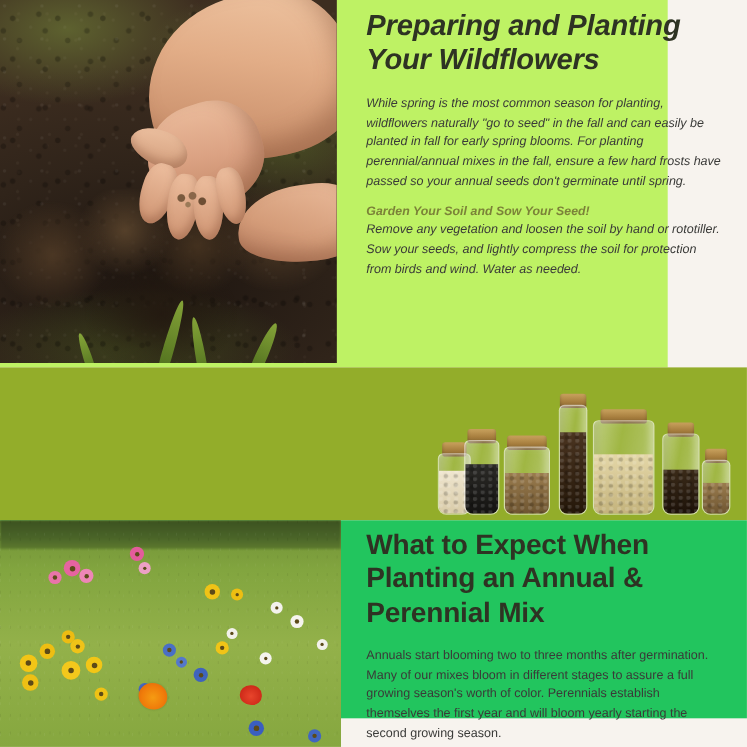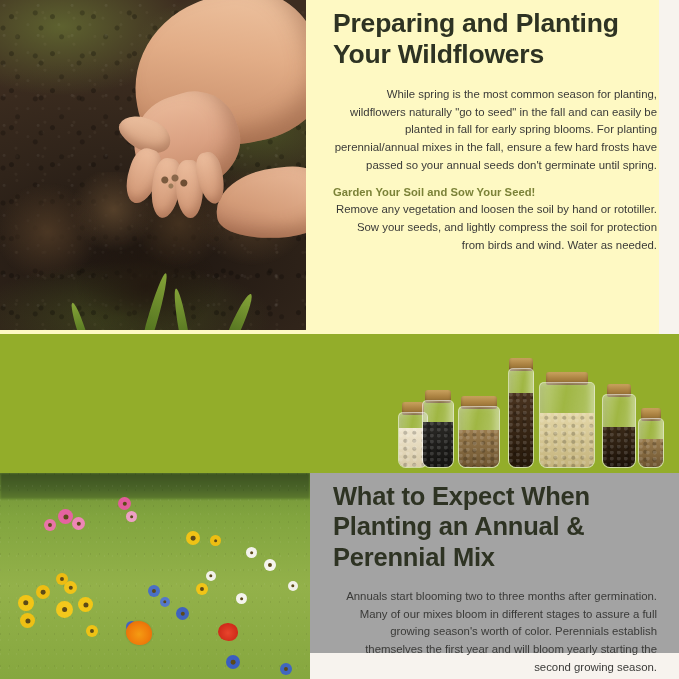--- a/index.html
+++ b/index.html
@@ -6,21 +6,21 @@
   body{
     width:679px;height:679px;
     background:#f7f3ee;
     font-family:"Liberation Sans","DejaVu Sans",sans-serif;
     overflow:hidden;
     position:relative;
   }
   .page{position:relative;width:679px;height:679px;background:#f7f3ee;}
 
   
-  .sec1{position:absolute;left:0;top:0;width:659px;height:334px;background:#fef9c3;}
+  .sec1{position:absolute;left:0;top:0;width:607px;height:334px;background:#bef264;font-style:italic;}
 
   .soil-photo{
     position:absolute;left:0;top:0;width:306px;height:330px;overflow:hidden;
     background:#3a2a1c;
   }
   .soil-bg{
     position:absolute;inset:0;
     background:
       radial-gradient(ellipse 60% 30% at 20% 8%, rgba(120,140,60,.55), rgba(0,0,0,0) 70%),
       radial-gradient(ellipse 40% 22% at 72% 14%, rgba(100,120,50,.40), rgba(0,0,0,0) 70%),
@@ -113,21 +113,21 @@
   .h-main{
     font-size:26.5px;line-height:1.17;font-weight:bold;color:#2e3323;
     letter-spacing:-0.2px;margin:0 0 16px 0;
   }
   .sub-block{margin:0 0 12px 0;}
   .sub-h{
     font-size:11.2px;font-weight:bold;color:#7b8238;margin:0 0 3px 0;
     letter-spacing:.05px;
   }
   .body-p{
-    font-size:11.4px;line-height:1.55;color:#3a3a38;margin:0;text-align:right;
+    font-size:11.4px;line-height:1.55;color:#3a3a38;margin:0;
   }
 
   
   .sec2{
     position:absolute;left:0;top:334px;width:679px;height:139px;
     background:#93ad2a;overflow:hidden;
   }
   .sec2-text{position:absolute;left:40px;top:16px;width:300px;}
   .h-green{
     font-size:25px;font-weight:bold;color:#ffffff;margin:0 0 10px 0;
@@ -161,21 +161,21 @@
   .fill-mix{background:linear-gradient(180deg,#3a2a18,#1d1209);}
   .seedtex{
     position:absolute;inset:0;opacity:.55;
     background-image:
       radial-gradient(circle at 25% 25%, rgba(255,255,255,.25) 0 1.5px, transparent 2.5px),
       radial-gradient(circle at 70% 60%, rgba(0,0,0,.35) 0 1.5px, transparent 2.5px);
     background-size:7px 6px,9px 8px;
   }
 
   
-  .sec3{position:absolute;left:0;top:473px;width:679px;height:180px;background:#a3a3a3;}
+  .sec3{position:absolute;left:0;top:473px;width:679px;height:180px;background:#22c55e;}
   .meadow{
     position:absolute;left:0;top:0;width:310px;height:206px;overflow:hidden;
     background:linear-gradient(180deg,#6f8f36 0%,#82a53f 22%,#93b14a 55%,#86a73f 100%);
   }
   .meadow-trees{
     position:absolute;left:0;top:0;width:100%;height:26px;
     background:linear-gradient(180deg,#3c5220 0%,#4a6428 60%,#5d7a2e 100%);
     filter:blur(1.2px);
   }
   .meadow-grass{

